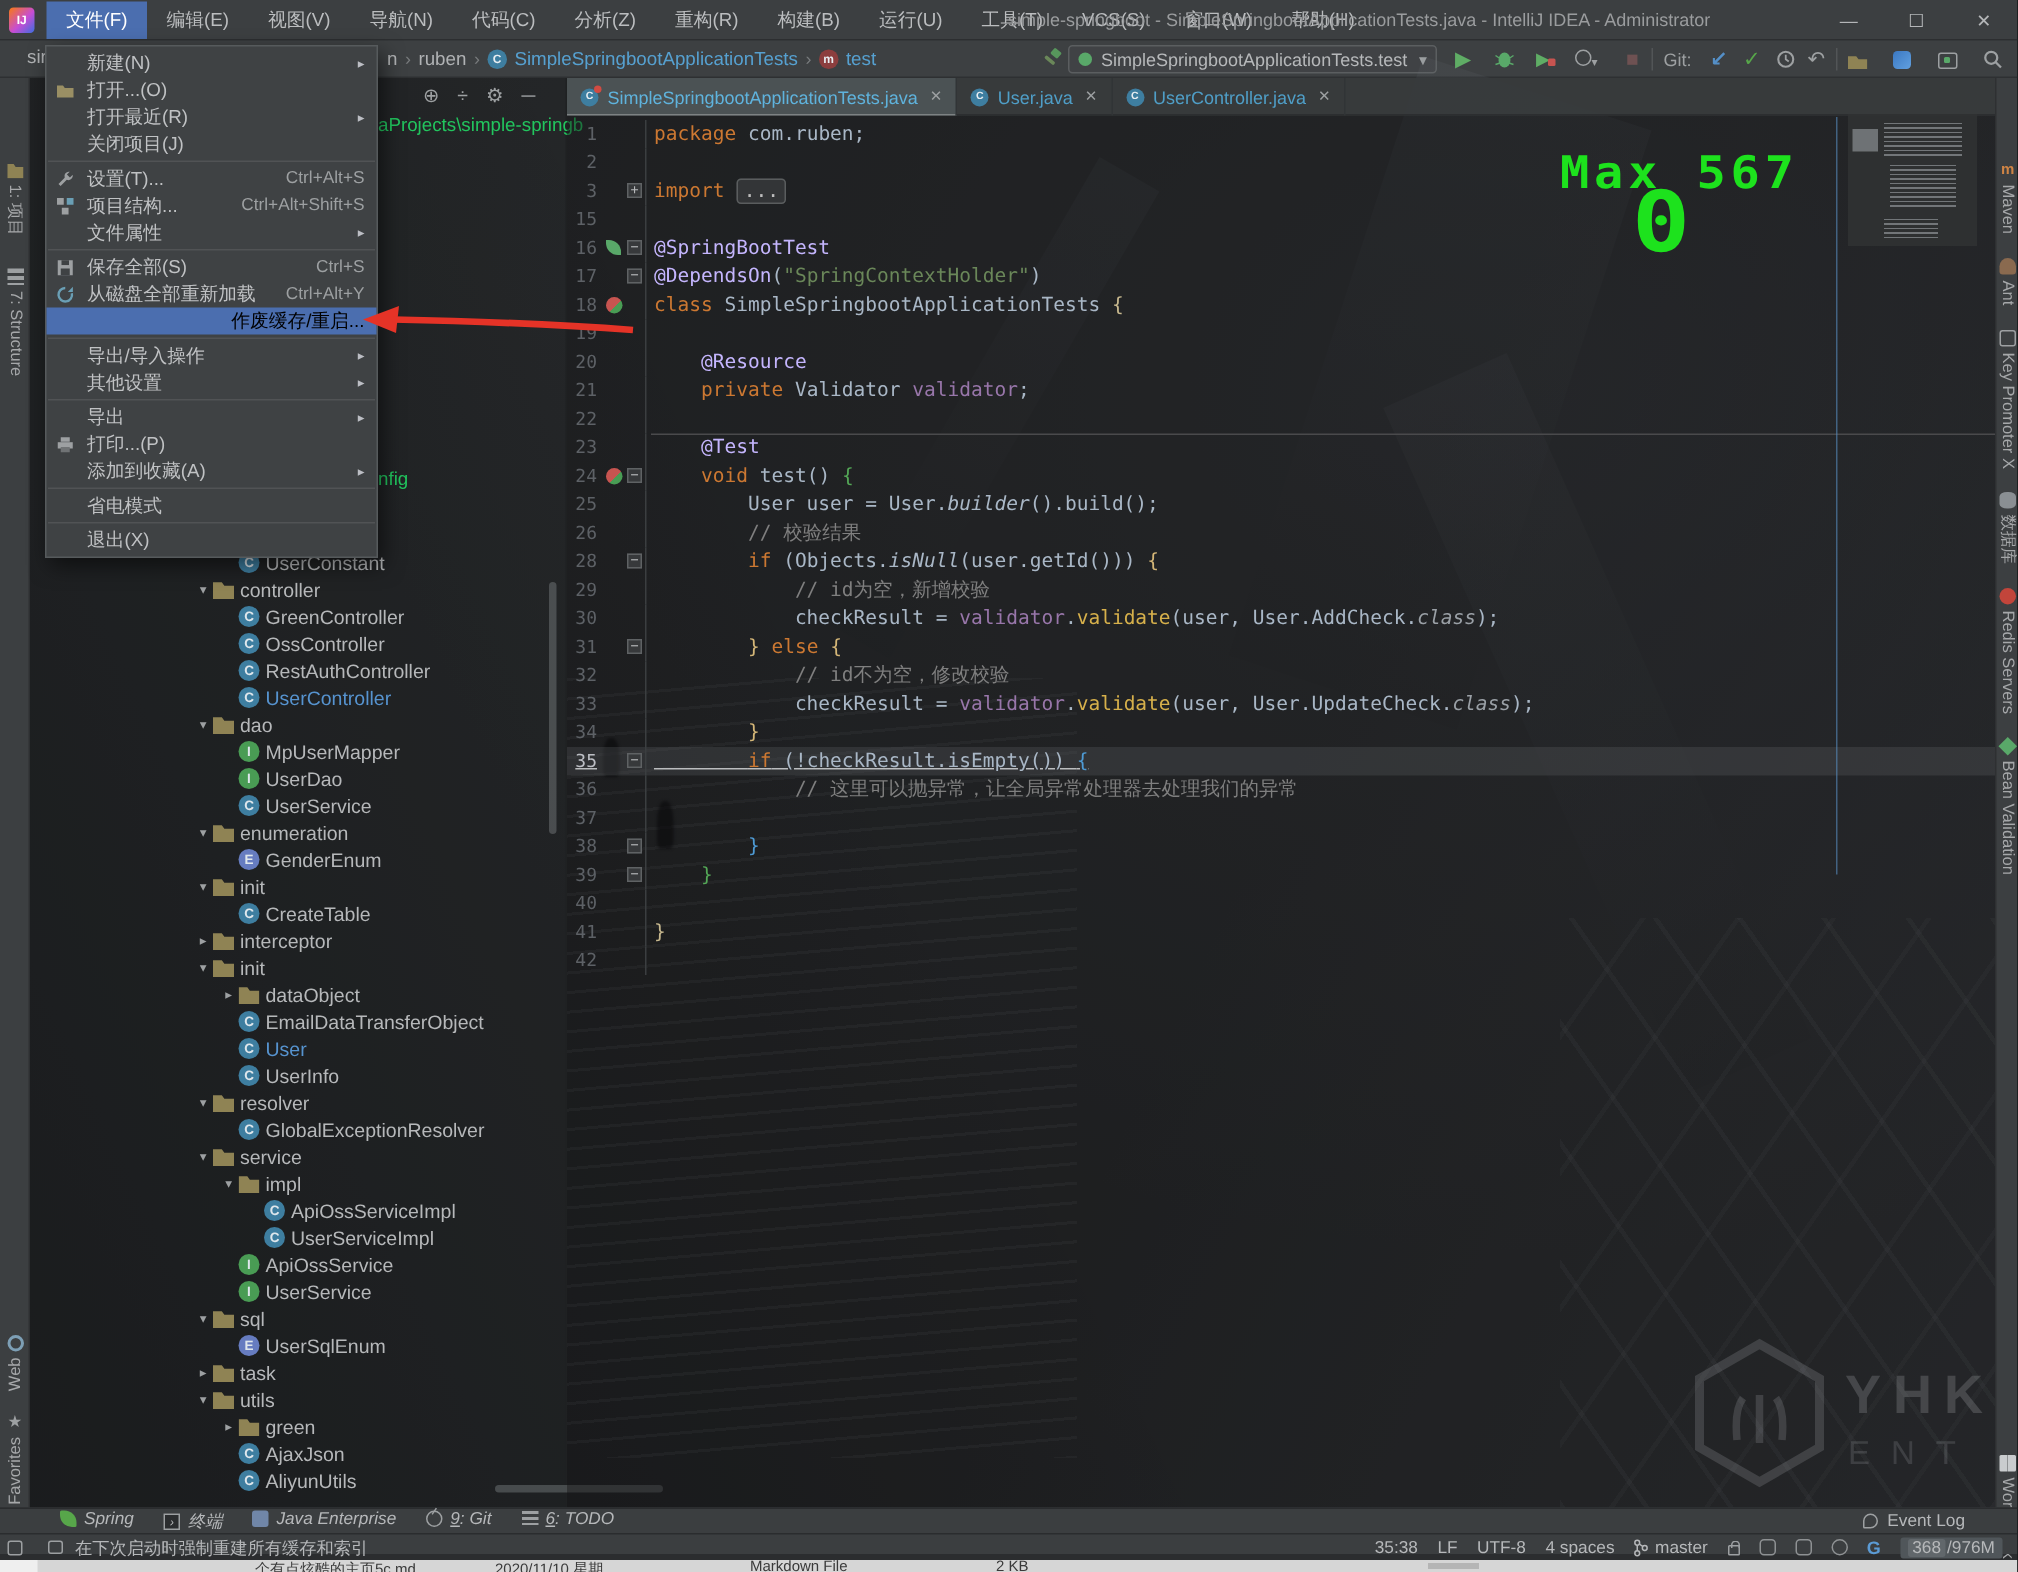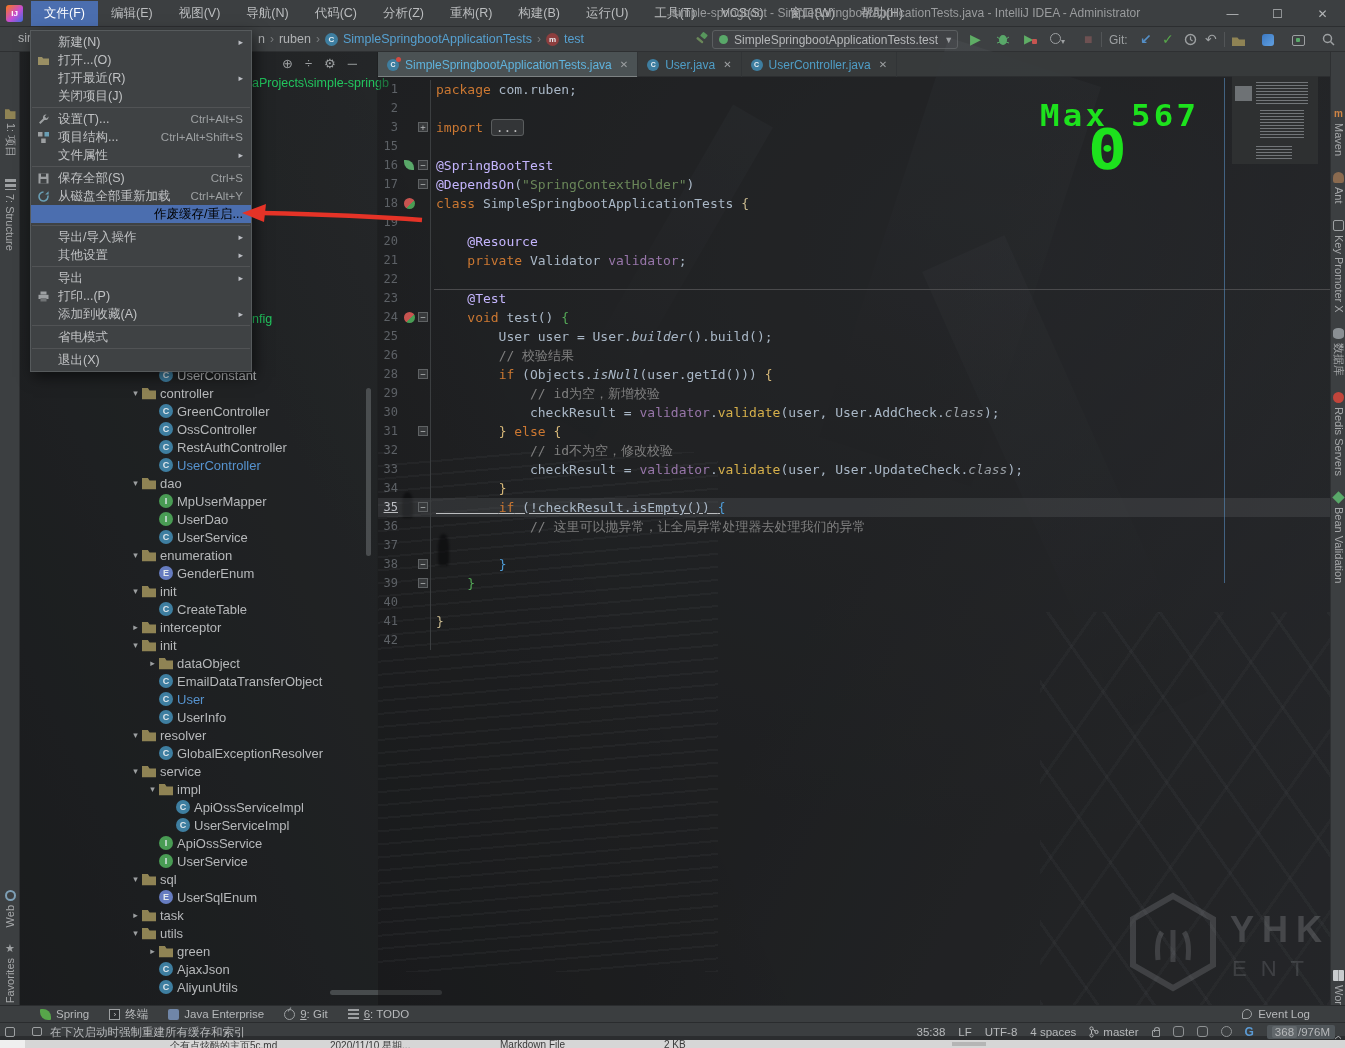--- a/index.html
+++ b/index.html
@@ -127,21 +127,21 @@
   .gameov.t1{left:662px;top:46px;font-size:30px;letter-spacing:3px;transform:scaleX(1.08);transform-origin:left;}
   .gameov.t2{left:710px;top:64px;font-size:56px;transform:scaleX(1.15);transform-origin:left;}
   .stairs{position:absolute;left:0;top:400px;width:340px;height:520px;
      background:repeating-linear-gradient(175deg, rgba(145,150,156,.06) 0 2px, transparent 2px 13px);}
   .fig{position:absolute;width:11px;height:26px;background:rgba(8,9,10,.6);border-radius:45% 45% 20% 20%;filter:blur(1px);}
   .wm{position:absolute;left:740px;top:838px;opacity:.8;}
 
   
   .twbar{position:absolute;left:0;top:1005px;width:1345px;height:17px;background:#3b3e40;border-top:1px solid #2a2c2e;
          display:flex;align-items:center;font-size:11.5px;color:#b6b8ba;}
-  .twitems{display:flex;gap:20px;margin-left:40px;align-items:center;}
+  .twitems{display:flex;gap:20px;margin-left:40px;align-items:flex-start;font-style:italic;}
   .twit{display:flex;align-items:center;gap:5px;}
   .bi{width:11px;height:11px;display:inline-block;}
   .bi-spring{background:#57a64a;border-radius:1px 8px 1px 8px;}
   .bi-terminal{background:#2b2d2f;border:1px solid #9da0a2;color:#c3c5c7;font-size:8px;line-height:9px;text-align:center;}
   .bi-jee{background:#7086a8;border-radius:2px;}
   .bi-git{border:1px solid #9da0a2;border-radius:50%;position:relative;}
   .bi-git:after{content:"";position:absolute;left:4px;top:-3px;width:1px;height:5px;background:#9da0a2;transform:rotate(35deg);}
   .bi-todo{background:repeating-linear-gradient(to bottom,#9da0a2 0 2px,transparent 2px 4px);}
   .eventlog{position:absolute;right:35px;display:flex;align-items:center;gap:6px;}
   .balloon{width:10px;height:10px;border:1.5px solid #9da0a2;border-radius:50% 50% 50% 10%;}

